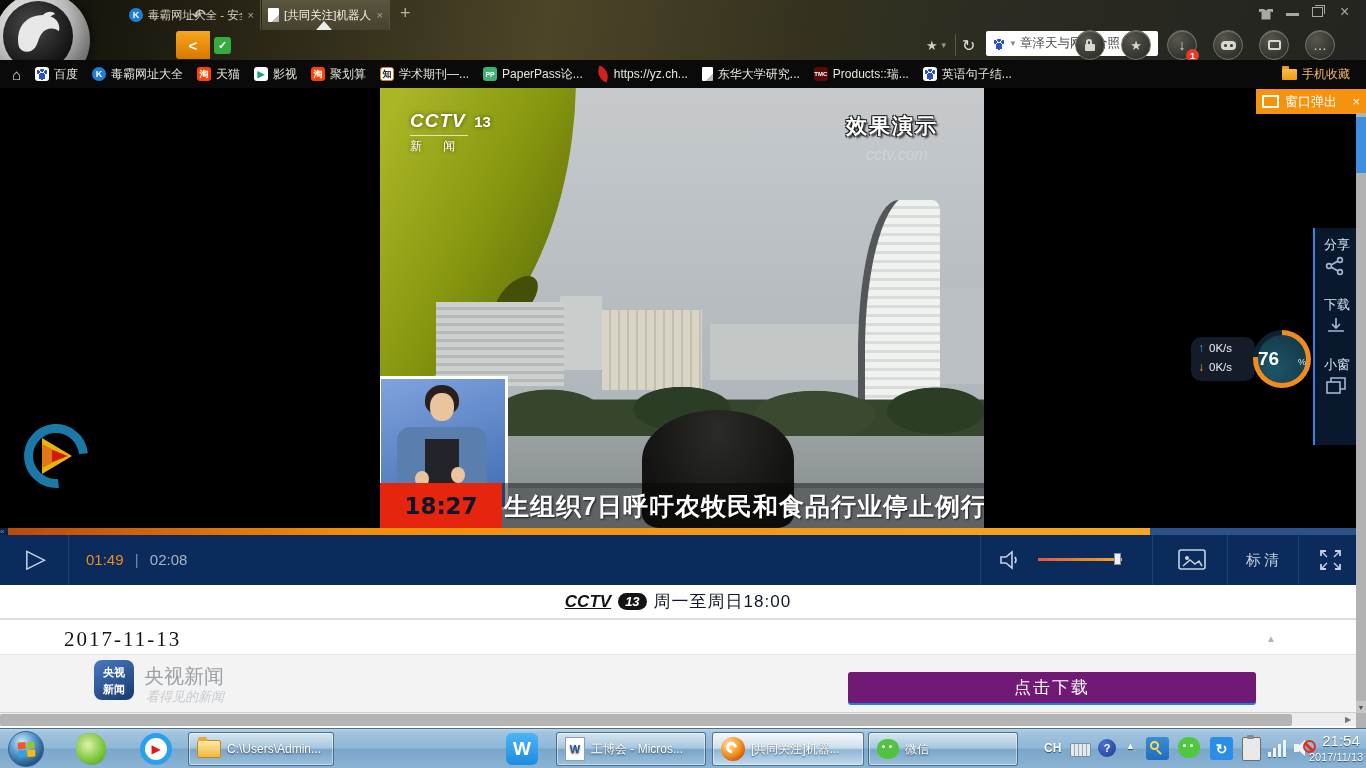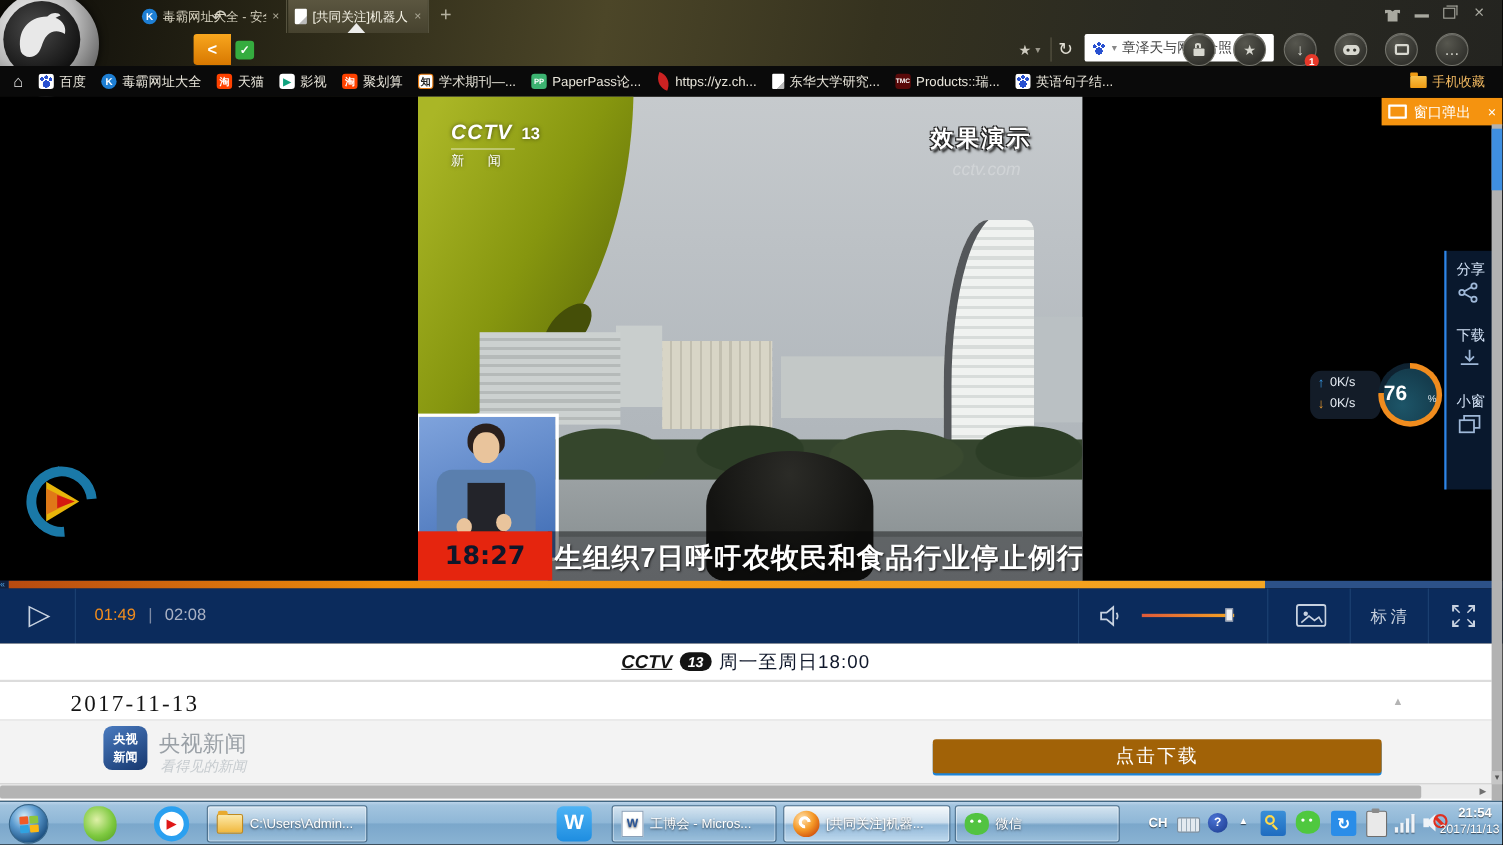--- a/index.html
+++ b/index.html
@@ -326,21 +326,21 @@
     <div class="abs" style="left:64px;top:42px;font-family:'Liberation Serif',serif;font-size:21px;color:#141414;letter-spacing:2px;">2017-11-13</div>
     <div class="abs" style="left:1266px;top:48px;font-size:10px;color:#b4b4b4;">▲</div>
 
     <div class="abs" style="left:0;top:69px;width:1356px;height:58px;background:#f3f3f3;border-top:1px solid #e2e2e2;">
       <div class="abs" style="left:94px;top:5px;width:40px;height:40px;border-radius:8px;background:linear-gradient(150deg,#4a7bc0,#16376e);text-align:center;color:#fff;font-size:11px;font-weight:bold;line-height:1.55;padding-top:4px;box-sizing:border-box;">
         <div>央视</div>
         <div>新闻</div>
       </div>
       <div class="abs" style="left:144px;top:8px;font-size:20px;color:#9aa0a6;">央视新闻</div>
       <div class="abs" style="left:146px;top:33px;font-size:13px;font-style:italic;color:#c6cbcf;">看得见的新闻</div>
-      <div class="abs ic" style="left:848px;top:17px;width:408px;height:31px;background:#a16207;border-radius:3px;color:#fff;font-size:17px;letter-spacing:2px;box-shadow:0 2px 0 #1d84d8;">点击下载</div>
+      <div class="abs ic" style="left:848px;top:17px;width:408px;height:31px;background:#701a75;border-radius:3px;color:#fff;font-size:17px;letter-spacing:2px;box-shadow:0 2px 0 #1d84d8;">点击下载</div>
     </div>
 
     <div class="abs" style="left:0;top:127px;width:1356px;height:14px;background:#ececec;border-top:1px solid #d0d0d0;box-sizing:border-box;">
       <div class="abs" style="left:0;top:1px;width:1292px;height:12px;background:#b4b4b4;border-radius:2px;"></div>
       <div class="abs ic" style="left:1340px;top:0;width:16px;height:13px;font-size:8px;color:#707070;">▶</div>
     </div>
   </div>
 
   <div class="abs" style="left:1356px;top:113px;width:10px;height:615px;background:#b2b2b2;">
     <div class="abs" style="left:0;top:4px;width:10px;height:56px;background:#3f8fe0;"></div>
@@ -406,17 +406,17 @@
         <span class="sigbar" style="left:10px;width:3px;height:13px;"></span>
         <span class="sigbar" style="left:15px;width:3px;height:17px;"></span>
     </div>
     <div class="abs" style="left:1294px;top:9px;width:22px;height:20px;position:absolute;">
       <span style="position:absolute;left:0;top:6px;width:5px;height:8px;background:#eef3f8;"></span>
       <span style="position:absolute;left:2px;top:2px;width:0;height:0;border-top:8px solid transparent;border-bottom:8px solid transparent;border-right:9px solid #eef3f8;"></span>
       <span style="position:absolute;left:9px;top:2px;width:13px;height:13px;border:2.5px solid #e03020;border-radius:50%;box-sizing:border-box;"></span>
       <span style="position:absolute;left:10px;top:7.5px;width:11px;height:2.5px;background:#e03020;transform:rotate(45deg);"></span>
     </div>
     <div class="abs" style="left:1318px;top:3px;width:46px;text-align:center;">
-      <div class="trayTxt" style="font-size:12px;font-weight:bold;">21:54</div>
+      <div class="trayTxt" style="font-size:15px;">21:54</div>
       <div class="trayTxt" style="font-size:11px;margin-top:2px;white-space:nowrap;margin-left:-10px;">2017/11/13</div>
     </div>
   </div>
 </div>
 
 </body></html>

